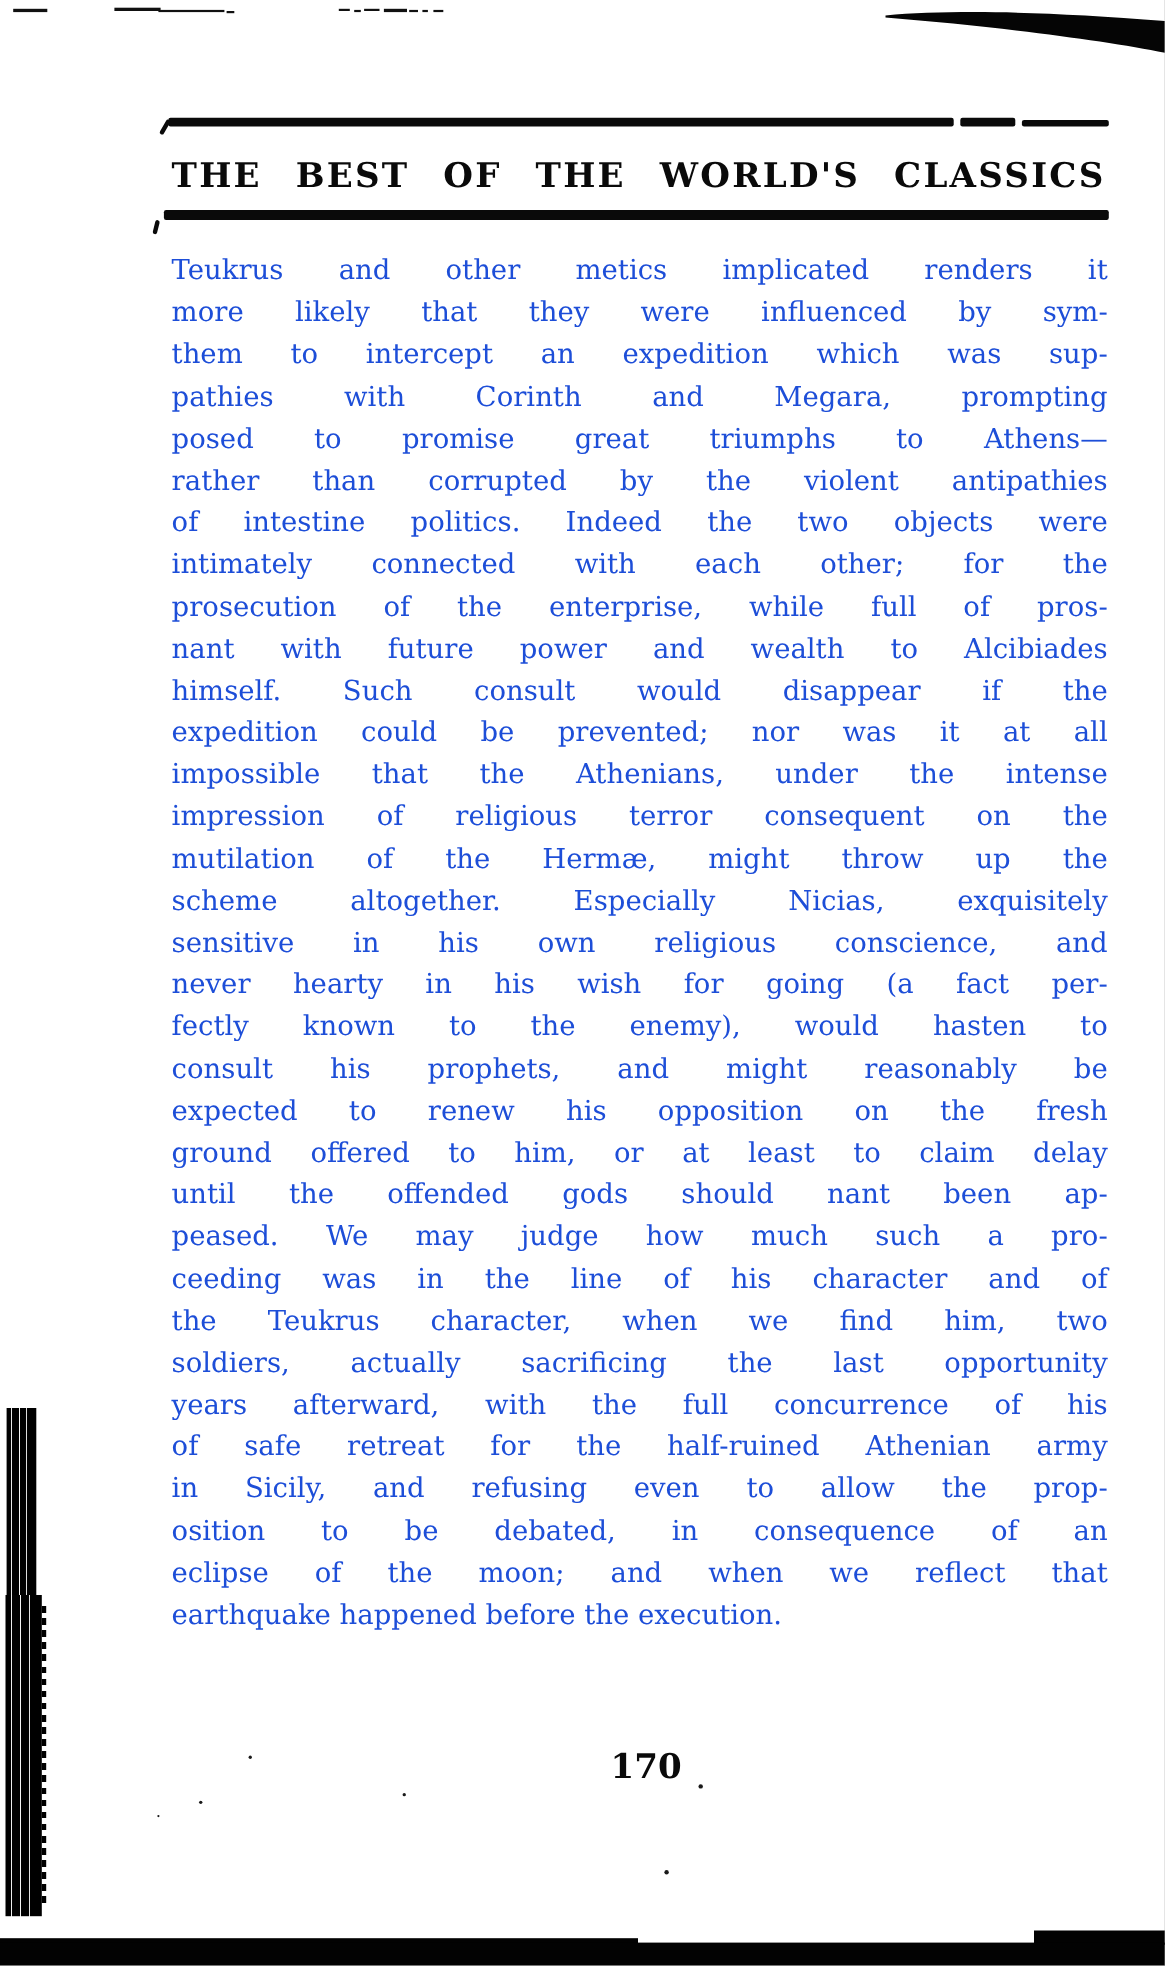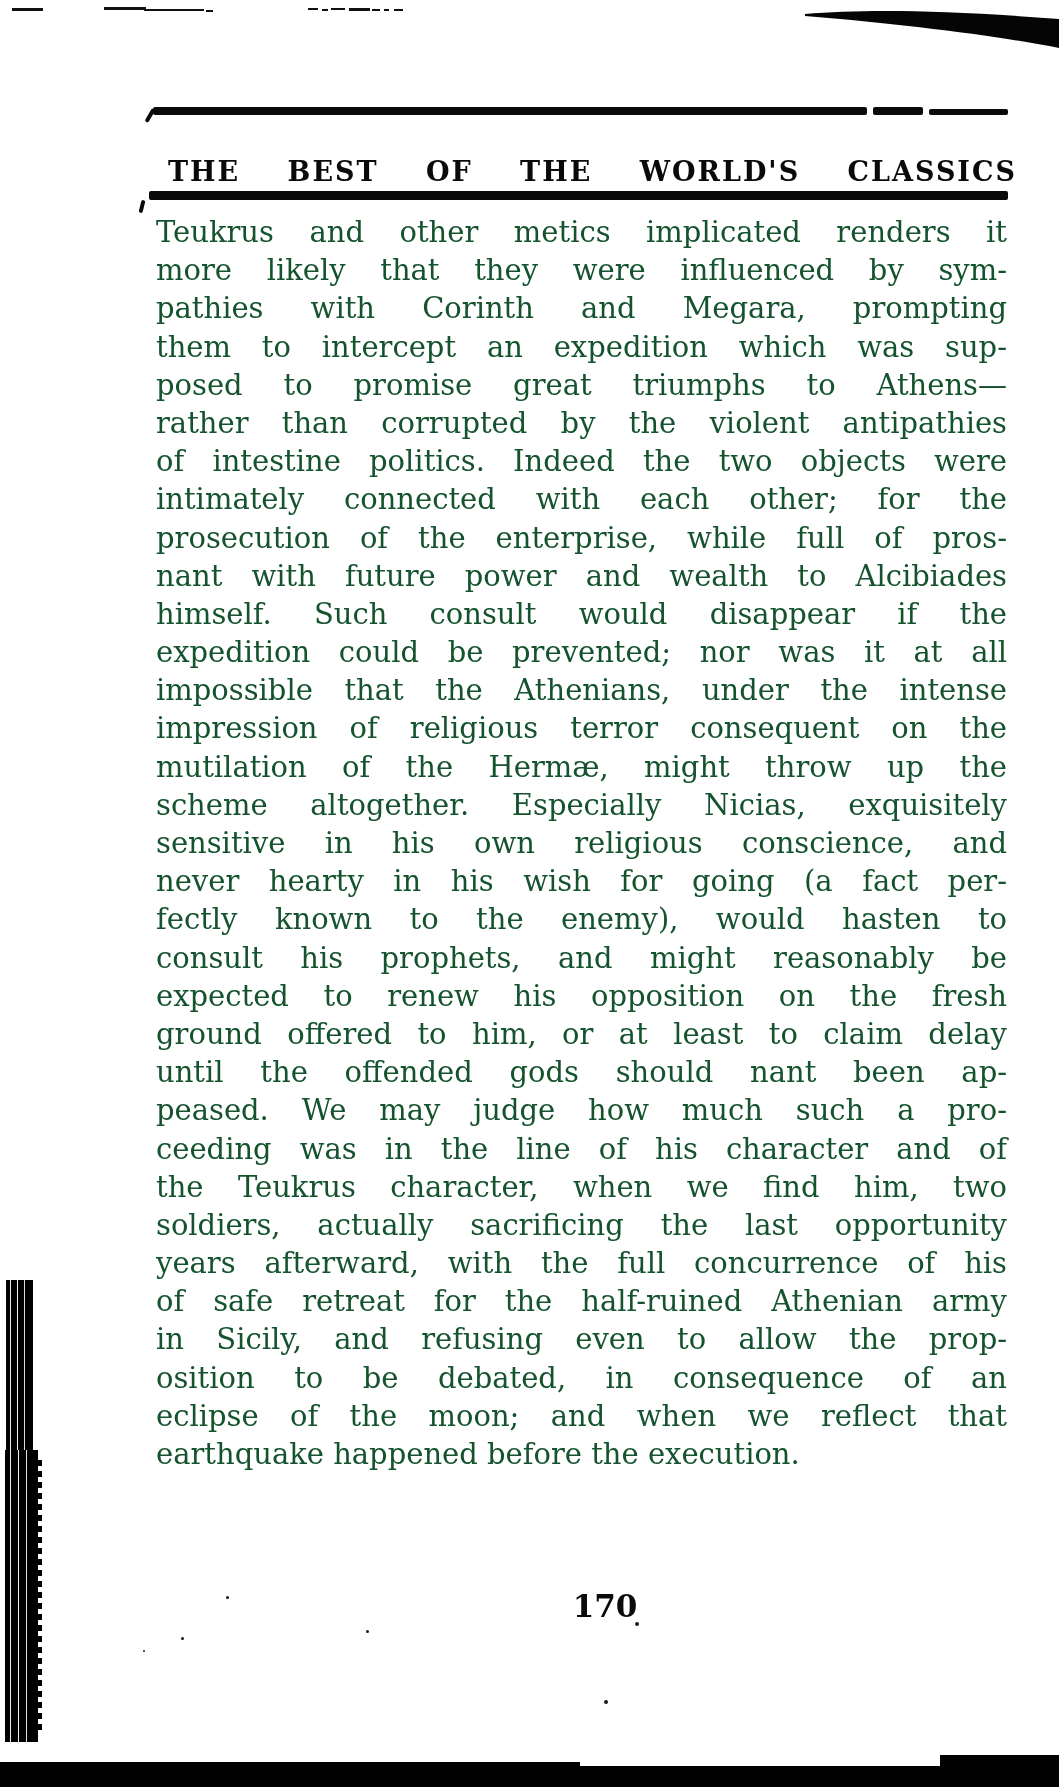--- a/index.html
+++ b/index.html
@@ -16,41 +16,41 @@
   .dash { position:absolute; background:#111; }
   
   .wedge { position:absolute; left:795px; top:0; }
   
   .rule { position:absolute; background:#0a0a0a; border-radius:2px; }
   .rule-hook { transform:rotate(30deg); }
   .comma-mark { transform:rotate(14deg); }
   
   .header-title {
     position:absolute; left:156px; top:138px; width:849px; height:44px;
-    margin:12px; font-size:27px; font-weight:bold; letter-spacing:2px;
+    margin:0; font-size:31px; font-weight:bold; letter-spacing:2px;
     line-height:44px; white-space:normal;
     text-align:justify; text-align-last:justify;
     color:#0a0a0a;
     font-family:"DejaVu Serif", serif;
   }
   
   .body-text {
-    position:absolute; left:156px; top:213px; width:851px;
-    font-size:29px; line-height:38.2px; color:#14532d;
+    position:absolute; left:156px; top:227px; width:851px;
+    font-size:25px; line-height:38.2px; color:#1d4ed8;
   }
   .tline {
     height:38.2px;
     text-align:justify; text-align-last:justify;
     white-space:normal; overflow:visible;
   }
   .tline.last { text-align-last:left; }
   
   .page-number {
     position:absolute; left:555px; top:1588px; width:100px;
-    text-align:center; font-size:31px; font-weight:bold; color:#0a0a0a;
+    font-size:31px; font-weight:bold; color:#0a0a0a;
   }
   
   .left-bar-top {
     position:absolute; left:6px; top:1280px; width:27px; height:180px;
     background:
       repeating-linear-gradient(90deg,#020202 0px,#020202 4px,#e9e9e9 4px,#e9e9e9 5px,
         #000 5px,#000 11px,#f6f6f6 11px,#f6f6f6 12px,#000 12px,#000 18px,
         #dddddd 18px,#dddddd 19px,#000 19px,#000 27px);
   }
   .left-bar-bottom {
@@ -97,22 +97,22 @@
   <div class="rule" style="left:929px;top:109px;width:79px;height:6px;"></div>
 
   <h1 class="header-title">THE BEST OF THE WORLD'S CLASSICS</h1>
 
   <div class="rule comma-mark" style="left:140px;top:200px;width:4px;height:13px;"></div>
   <div class="rule" style="left:149px;top:191px;width:859px;height:9px;"></div>
 
   <div class="body-text">
       <div class="tline">Teukrus and other metics implicated renders it</div>
       <div class="tline">more likely that they were influenced by sym-</div>
+      <div class="tline">them to intercept an expedition which was sup-</div>
       <div class="tline">pathies with Corinth and Megara, prompting</div>
-      <div class="tline">them to intercept an expedition which was sup-</div>
       <div class="tline">posed to promise great triumphs to Athens—</div>
       <div class="tline">rather than corrupted by the violent antipathies</div>
       <div class="tline">of intestine politics.  Indeed the two objects were</div>
       <div class="tline">intimately connected with each other; for the</div>
       <div class="tline">prosecution of the enterprise, while full of pros-</div>
       <div class="tline">nant with future power and wealth to Alcibiades</div>
       <div class="tline">himself.  Such consult would disappear if the</div>
       <div class="tline">expedition could be prevented; nor was it at all</div>
       <div class="tline">impossible that the Athenians, under the intense</div>
       <div class="tline">impression of religious terror consequent on the</div>

